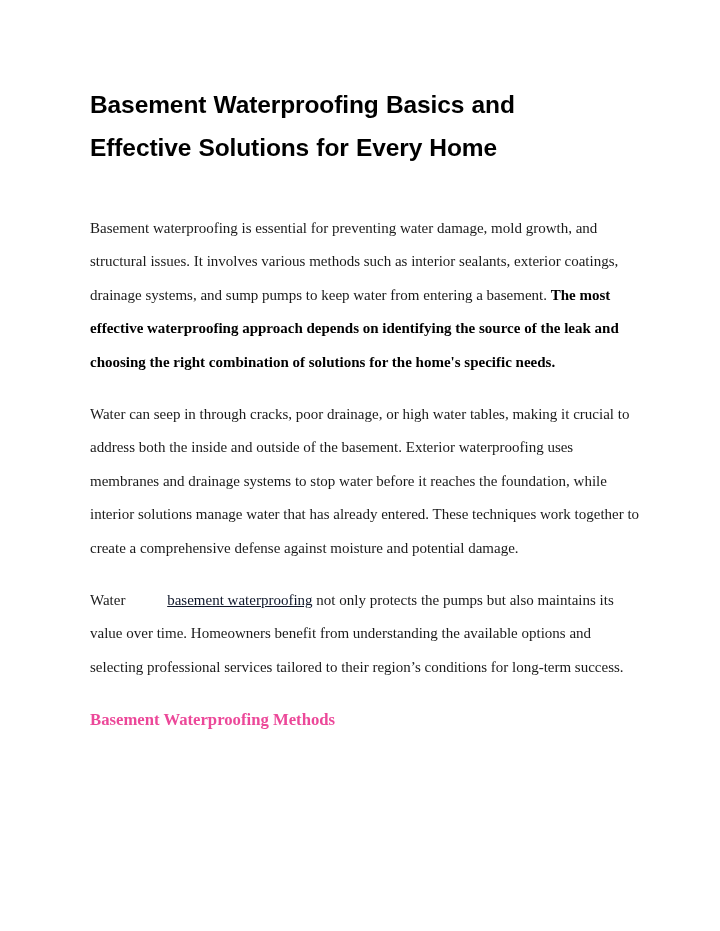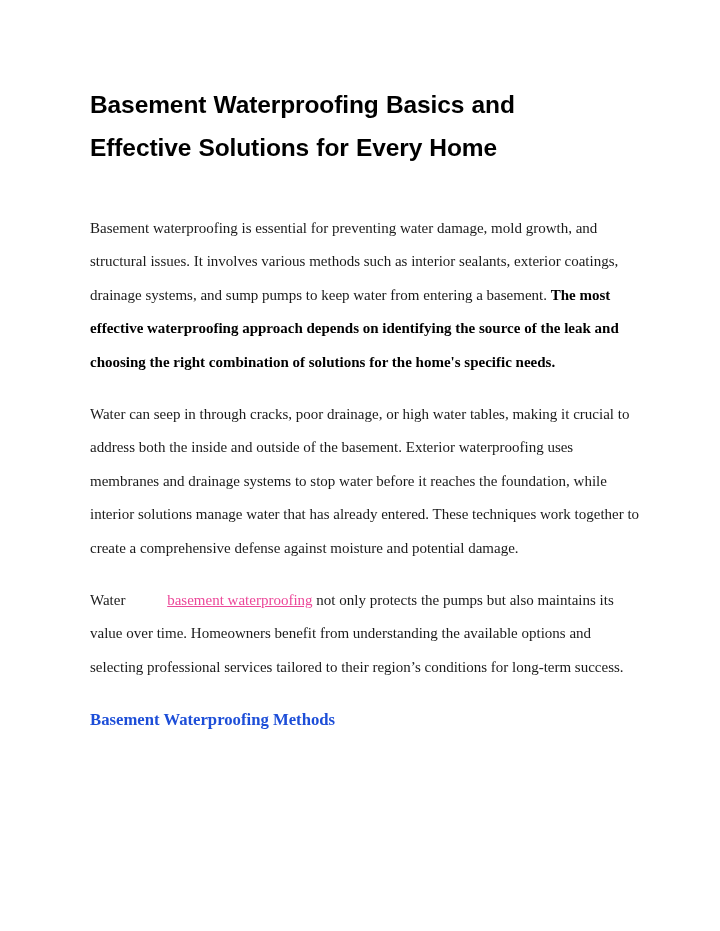--- a/index.html
+++ b/index.html
@@ -60,32 +60,32 @@
   .para + .para {
     margin-top: 19px;
   }
 
   .para strong {
     font-weight: bold;
     color: #000000;
   }
 
   .doc-link {
-    color: #ec4899;
+    color: #0f172a;
     text-underline-offset: 1px;
     padding-left: 38px;
   }
 
   
   .sub-heading {
     font-family: "Liberation Serif", "DejaVu Serif", serif;
     font-size: 16.7px;
     line-height: 33.4px;
     font-weight: bold;
-    color: #1d4ed8;
+    color: #ec4899;
     margin: 19px 0 0 0;
   }
 </style>
 </head>
 <body>
 
 <div class="page">
 
   <div class="content">
 

